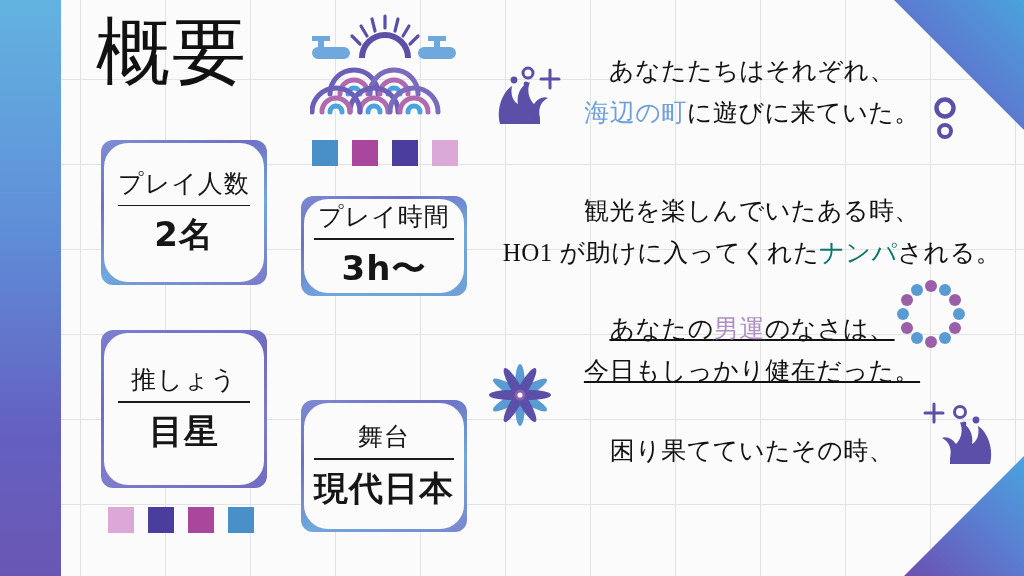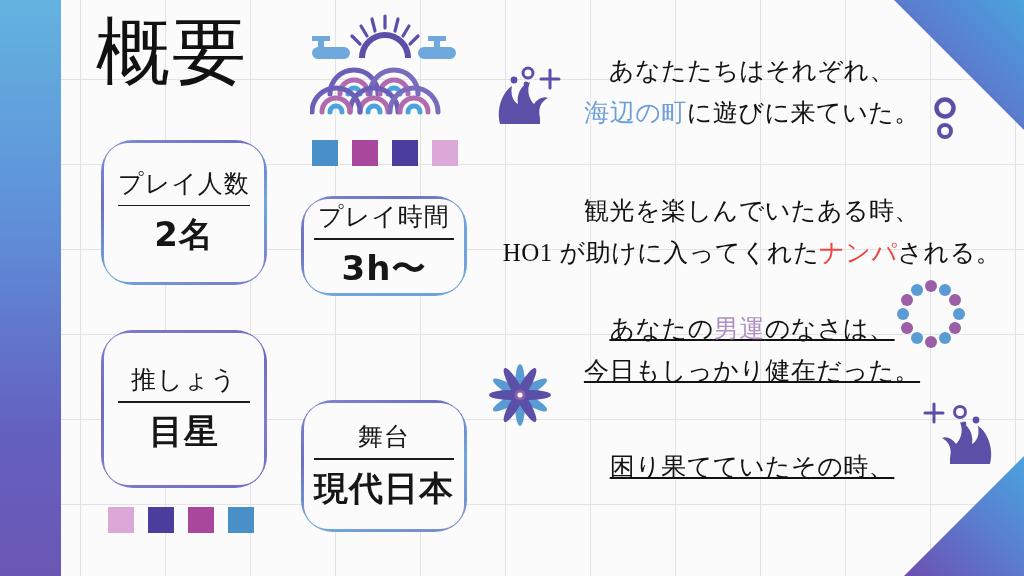--- a/index.html
+++ b/index.html
@@ -48,21 +48,21 @@
     font-family:"DejaVu Sans", sans-serif;
     font-size:74px;line-height:1;
     color:#111;
     letter-spacing:2px;
     font-weight:300;
   }
 
   
   .card{
     position:absolute;
-    border-radius:32px;
+    border-radius:12px;
     padding:2.6px;
     box-sizing:border-box;
   }
   .card-inner{
     width:100%;height:100%;
     background:#fbfbfb;
     border-radius:24px;
     display:flex;flex-direction:column;
     align-items:center;justify-content:center;
     box-sizing:border-box;
@@ -107,23 +107,23 @@
     text-align:center;
     font-family:"Liberation Serif", serif;
     font-size:25px;
     line-height:42px;
     color:#121212;
     letter-spacing:0.5px;
   }
   #para-1{top:50px;}
   #para-2{top:190px;}
   #para-3{top:308px;text-decoration:underline;}
-  #para-4{top:446px;text-decoration:underline;}
+  #para-4{top:430px;}
   .hl-blue{color:#6f9fd8;}
-  .hl-purple{color:#ef4444;}
+  .hl-purple{color:#0f766e;}
   .hl-mauve{color:#b090c4;}
   .hl-pink{color:#e0b8d8;}
 
   
   .deco{position:absolute;}
   #deco-seigaiha{left:310px;top:12px;}
   #deco-wave-left{left:490px;top:62px;}
   #deco-rings{left:928px;top:95px;}
   #deco-dotring{left:895px;top:278px;}
   #deco-chrysanth{left:487px;top:362px;}

